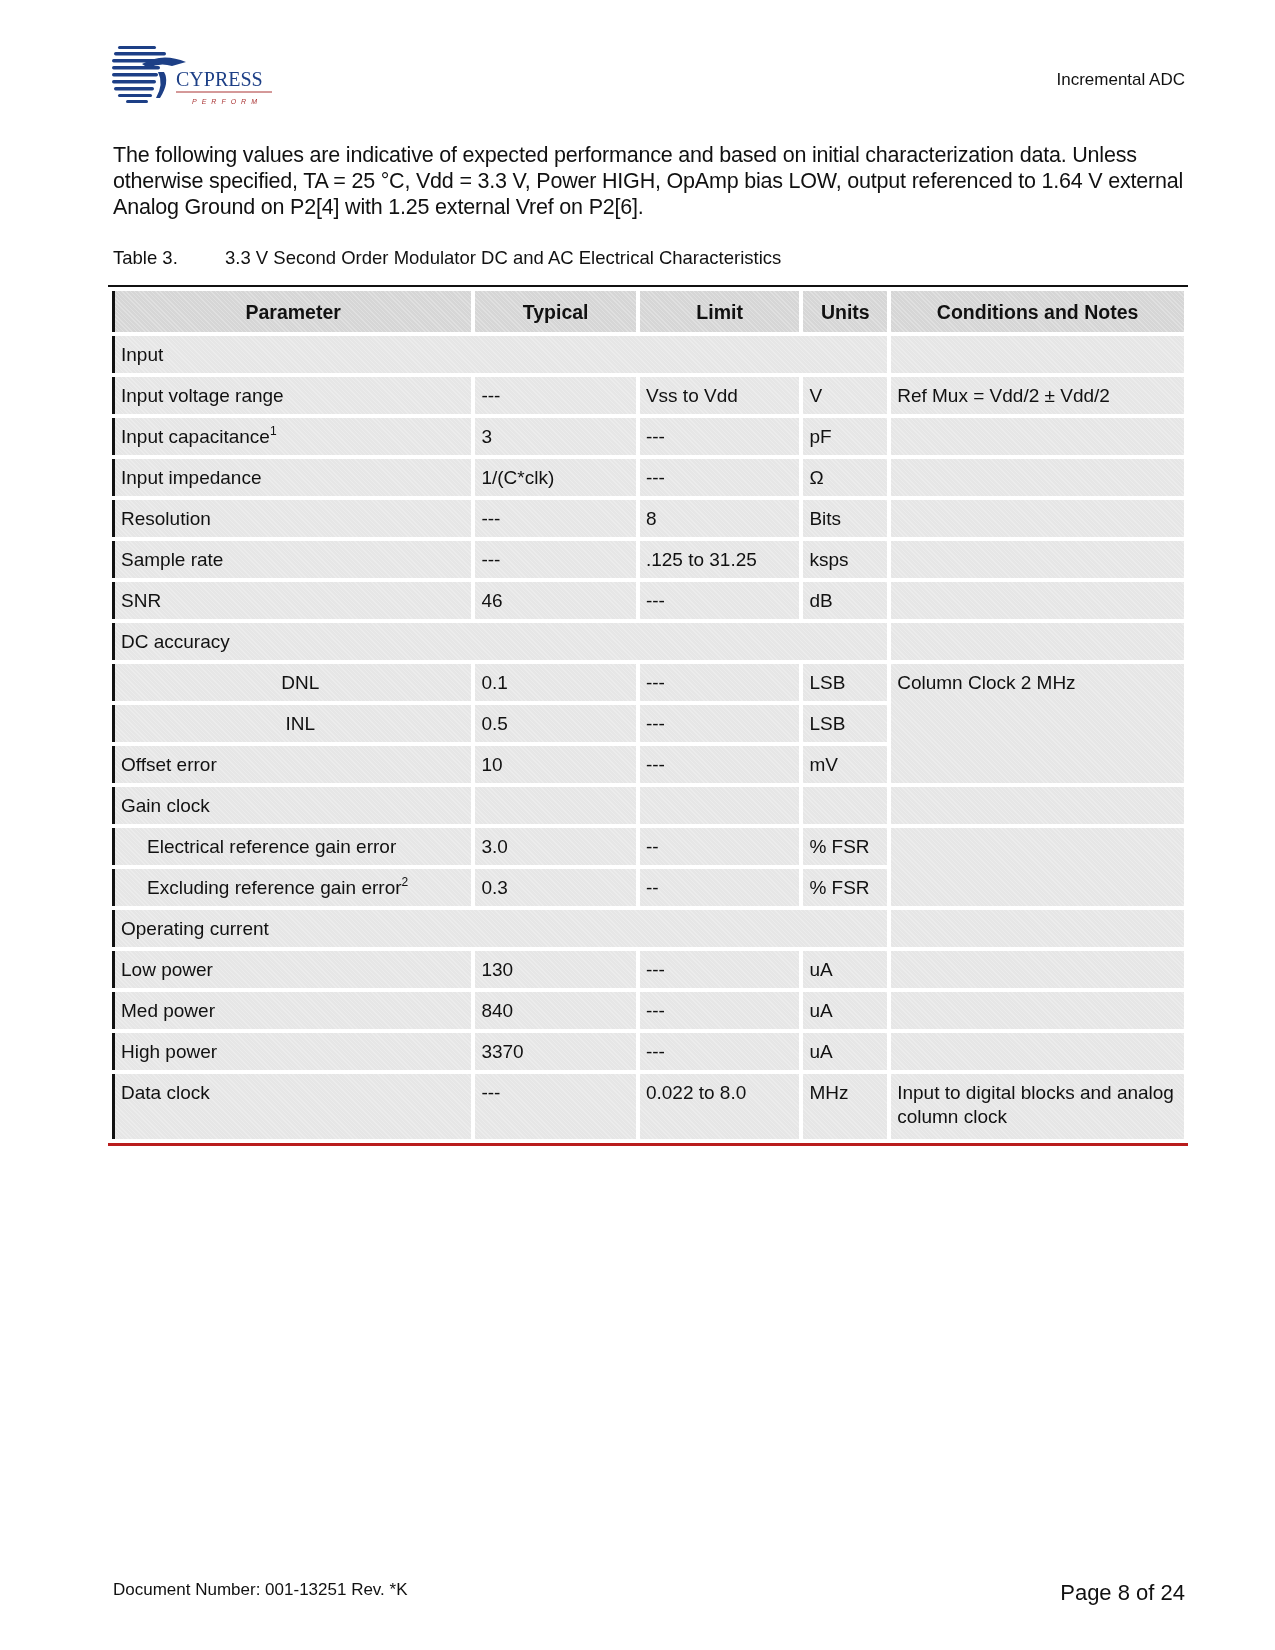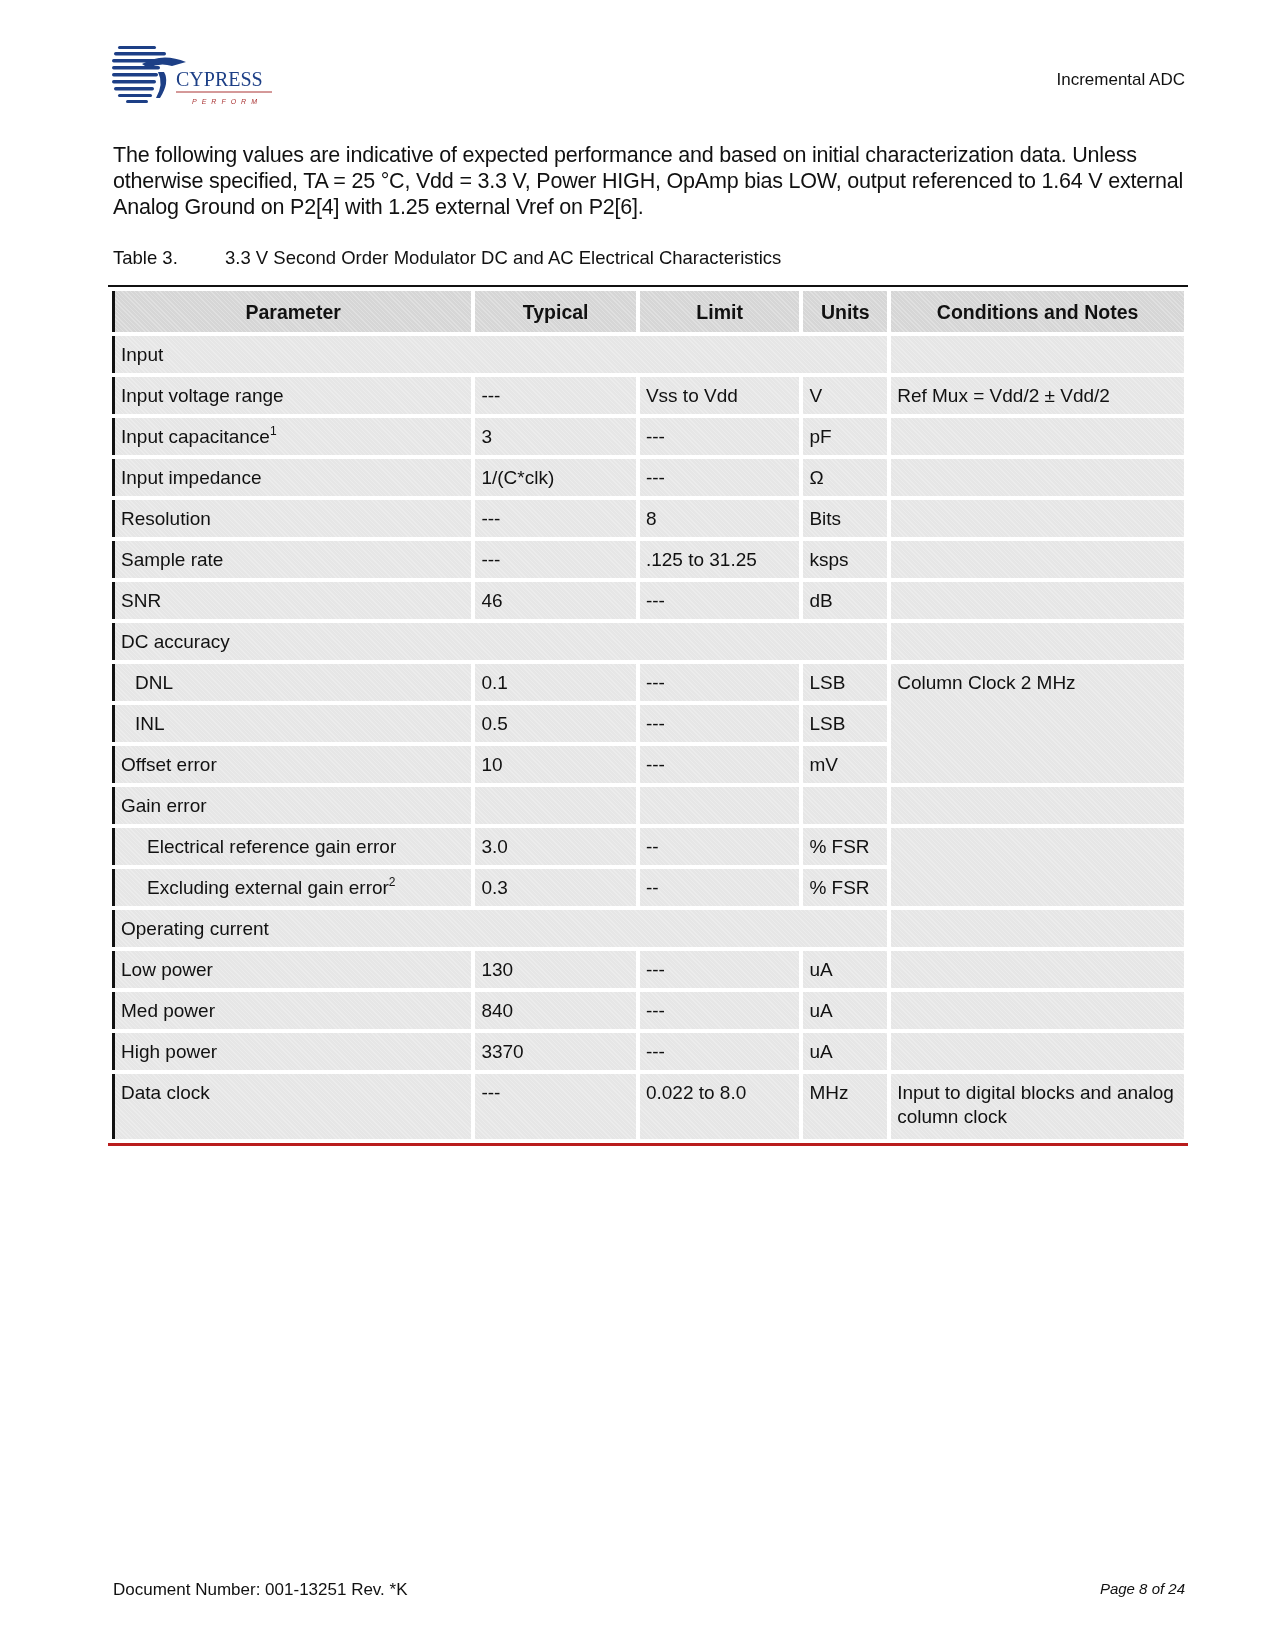--- a/index.html
+++ b/index.html
@@ -10,26 +10,26 @@
   .intro { position: absolute; left: 113px; top: 142px; width: 1080px; font-size: 21.5px; line-height: 26px; letter-spacing: -0.2px; }
   .caption { position: absolute; left: 113px; top: 235px; font-size: 18.5px; margin-top: 12px; }
   .caption .num { display: inline-block; width: 112px; }
   .tbl-wrap { position: absolute; left: 112px; top: 285px; width: 1074px; }
   table { border-collapse: separate; border-spacing: 4px 4px; width: 1080px; margin-left: -4px; table-layout: fixed;
           border-top: 2px solid #111; border-bottom: 3px solid #b91c1c; }
   td, th { background: #e6e6e6; background-image: repeating-linear-gradient(45deg, rgba(255,255,255,0.25) 0 1px, transparent 1px 3px);
            font-size: 19px; vertical-align: top; padding: 7px 6px 6px 6px; height: 24px; line-height: 24px; }
   th { background-color: #d6d6d6; font-weight: bold; text-align: center; height: 28px; vertical-align: middle; font-size: 19.5px; }
   td.p, th.p { border-left: 3px solid #111; }
-  td.indent1 { padding-left: 20px; }
+  td.indent1 { padding-left: 20px; text-align: center; }
   td.indent2 { padding-left: 32px; }
   tr.tall td { height: 52px; }
   sup { font-size: 12px; line-height: 0; vertical-align: 8px; }
   .footer-left { position: absolute; left: 113px; top: 1580px; font-size: 17px; }
-  .footer-right { position: absolute; right: 90px; top: 1580px; font-size: 15px; font-style: italic; }
+  .footer-right { position: absolute; right: 90px; top: 1580px; font-size: 22px; }
 </style>
 </head>
 <body>
 
 <div class="logo">
   <svg width="162" height="68" viewBox="0 0 162 68">
     <g fill="#1d3f86">
       <rect x="6" y="4" width="38" height="3" rx="1.5"></rect>
       <rect x="2" y="10" width="52" height="3.5" rx="1.7"></rect>
       <rect x="0" y="17" width="60" height="3.5" rx="1.7"></rect>
@@ -138,35 +138,35 @@
           <td><span>---</span></td>
           <td><span>LSB</span></td>
         </tr>
         <tr>
           <td class="p "><span>Offset error</span></td>
           <td><span>10</span></td>
           <td><span>---</span></td>
           <td><span>mV</span></td>
         </tr>
         <tr>
-          <td class="p "><span>Gain error</span></td>
+          <td class="p "><span>Gain clock</span></td>
           <td><span></span></td>
           <td><span></span></td>
           <td><span></span></td>
           <td><span></span></td>
         </tr>
         <tr>
           <td class="p indent2"><span>Electrical reference gain error</span></td>
           <td><span>3.0</span></td>
           <td><span>--</span></td>
           <td><span>% FSR</span></td>
           <td rowspan="2"><span></span></td>
         </tr>
         <tr>
-          <td class="p indent2"><span>Excluding external gain error</span><sup>2</sup></td>
+          <td class="p indent2"><span>Excluding reference gain error</span><sup>2</sup></td>
           <td><span>0.3</span></td>
           <td><span>--</span></td>
           <td><span>% FSR</span></td>
         </tr>
         <tr>
           <td class="p " colspan="4"><span>Operating current</span></td>
           <td><span></span></td>
         </tr>
         <tr>
           <td class="p "><span>Low power</span></td>

